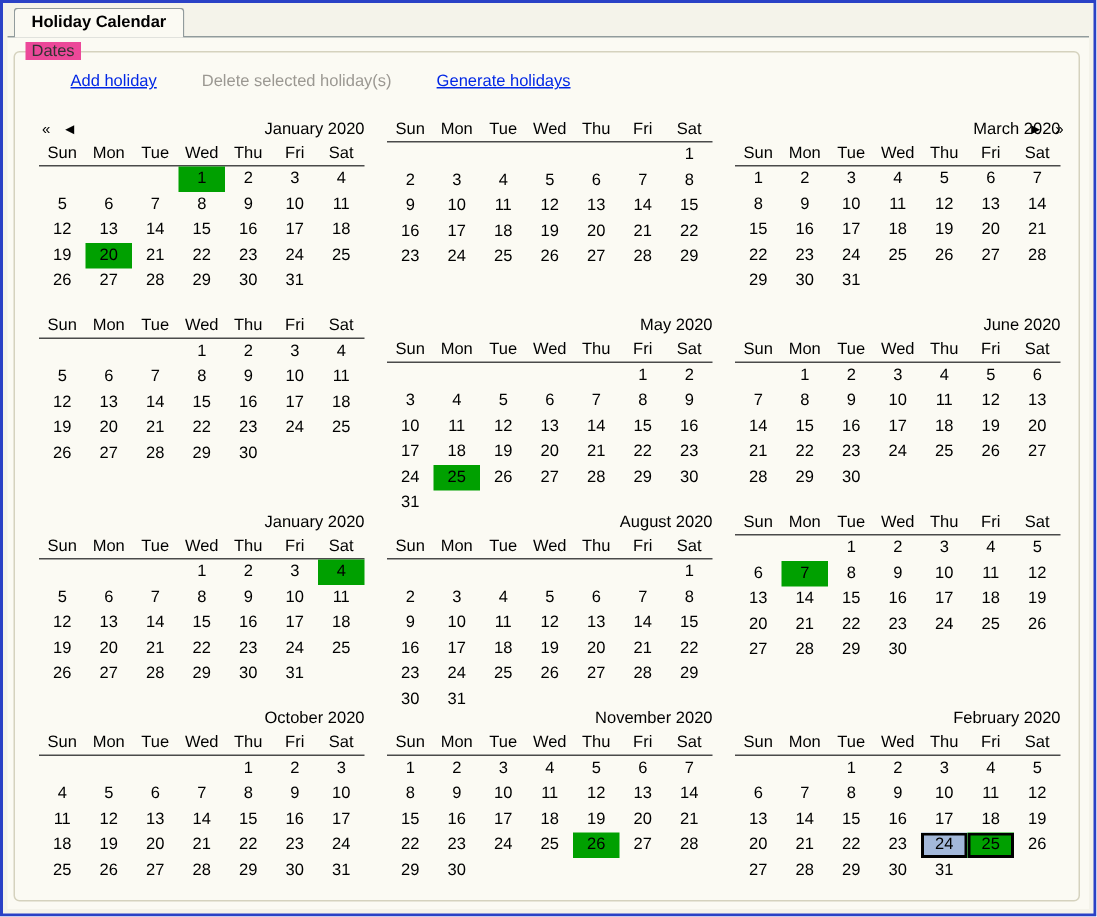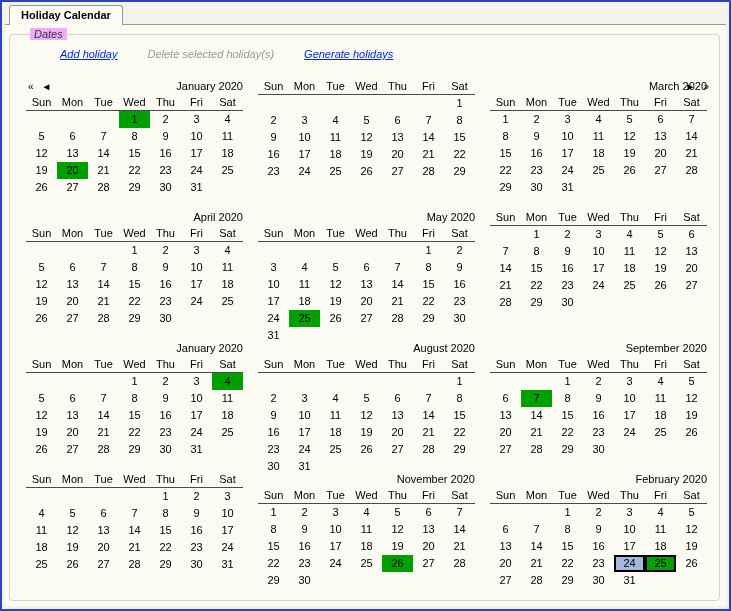--- a/index.html
+++ b/index.html
@@ -38,32 +38,30 @@
     border-top: 1px solid #919B9C;
     z-index: 1;
   }
   
   .groupbox {
     position: absolute; left: 4px; right: 6px; top: 9px; bottom: 5px;
     border: 1px solid #D5D2BE;
     border-radius: 4px;
   }
   .gb-label {
-    position: absolute; top: -7px; left: 20px;
-    background: #f0abfc;
+    position: absolute; top: -7px; left: 7px;
+    background: #ec4899;
     padding: 0 4px;
     color: #333;
-    font-style: italic;
   }
   
   .links {
-    position: absolute; top: 13px; left: 50px;
+    position: absolute; top: 13px; left: 37px;
     display: flex; gap: 30px;
     white-space: nowrap;
-    font-style: italic;
   }
   .link { color: var(--link, #0026E5); text-decoration: underline; cursor: pointer; }
   .link.disabled { color: var(--link-disabled, #9B9892); text-decoration: none; cursor: default; }
   
   .calendar-wrap {
     position: absolute; top: 44px; left: 16px; right: 6px; bottom: 2px;
   }
   .nav {
     position: absolute; top: 1px; font-size: 10px; color: #000;
     display: flex; gap: 8px; z-index: 3;
@@ -291,21 +289,20 @@
                 <span class="cell day">29</span>
                 <span class="cell day">30</span>
                 <span class="cell day">31</span>
                 <span class="cell"></span>
                 <span class="cell"></span>
                 <span class="cell"></span>
                 <span class="cell"></span>
               </div>
             </div>
             <div class="month">
-              <div class="month-title">April 2020</div>
               <div class="week header-row">
                 <span class="cell hdr">Sun</span>
                 <span class="cell hdr">Mon</span>
                 <span class="cell hdr">Tue</span>
                 <span class="cell hdr">Wed</span>
                 <span class="cell hdr">Thu</span>
                 <span class="cell hdr">Fri</span>
                 <span class="cell hdr">Sat</span>
               </div>
               <div class="week">
@@ -414,20 +411,21 @@
                 <span class="cell day">31</span>
                 <span class="cell"></span>
                 <span class="cell"></span>
                 <span class="cell"></span>
                 <span class="cell"></span>
                 <span class="cell"></span>
                 <span class="cell"></span>
               </div>
             </div>
             <div class="month">
+              <div class="month-title">June 2020</div>
               <div class="week header-row">
                 <span class="cell hdr">Sun</span>
                 <span class="cell hdr">Mon</span>
                 <span class="cell hdr">Tue</span>
                 <span class="cell hdr">Wed</span>
                 <span class="cell hdr">Thu</span>
                 <span class="cell hdr">Fri</span>
                 <span class="cell hdr">Sat</span>
               </div>
               <div class="week">
@@ -593,21 +591,20 @@
                 <span class="cell day">30</span>
                 <span class="cell day">31</span>
                 <span class="cell"></span>
                 <span class="cell"></span>
                 <span class="cell"></span>
                 <span class="cell"></span>
                 <span class="cell"></span>
               </div>
             </div>
             <div class="month">
-              <div class="month-title">September 2020</div>
               <div class="week header-row">
                 <span class="cell hdr">Sun</span>
                 <span class="cell hdr">Mon</span>
                 <span class="cell hdr">Tue</span>
                 <span class="cell hdr">Wed</span>
                 <span class="cell hdr">Thu</span>
                 <span class="cell hdr">Fri</span>
                 <span class="cell hdr">Sat</span>
               </div>
               <div class="week">
@@ -650,20 +647,21 @@
                 <span class="cell day">27</span>
                 <span class="cell day">28</span>
                 <span class="cell day">29</span>
                 <span class="cell day">30</span>
                 <span class="cell"></span>
                 <span class="cell"></span>
                 <span class="cell"></span>
               </div>
             </div>
             <div class="month">
+              <div class="month-title">October 2020</div>
               <div class="week header-row">
                 <span class="cell hdr">Sun</span>
                 <span class="cell hdr">Mon</span>
                 <span class="cell hdr">Tue</span>
                 <span class="cell hdr">Wed</span>
                 <span class="cell hdr">Thu</span>
                 <span class="cell hdr">Fri</span>
                 <span class="cell hdr">Sat</span>
               </div>
               <div class="week">

